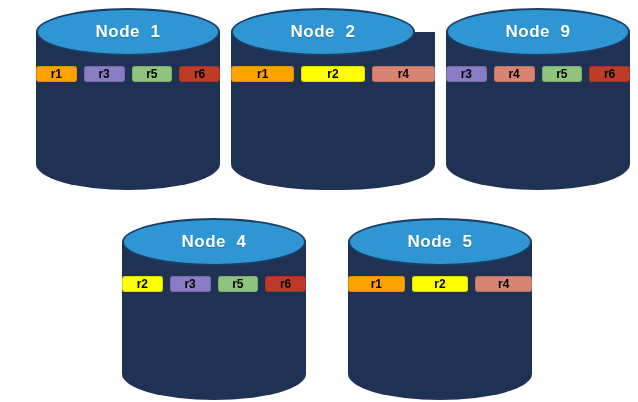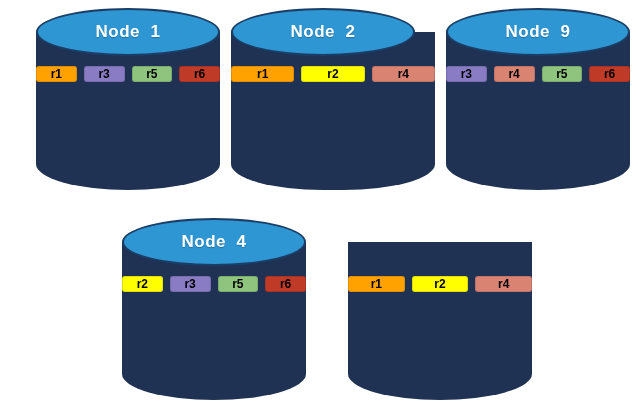--- a/index.html
+++ b/index.html
@@ -119,19 +119,22 @@
       </div>
       <div class="bars">
         <div class="bar" style="background: rgb(255, 255, 0);">r2</div>
         <div class="bar" style="background: rgb(138, 124, 196);">r3</div>
         <div class="bar" style="background: rgb(142, 196, 125);">r5</div>
         <div class="bar" style="background: rgb(192, 58, 40);">r6</div>
       </div>
     </div>
     <div class="cylinder" style="left: 348px; top: 218px;">
       <div class="cyl-body"></div>
+      <div class="cyl-top">
+        <span class="node-label">Node  5</span>
+      </div>
       <div class="bars">
         <div class="bar" style="background: rgb(255, 162, 0);">r1</div>
         <div class="bar" style="background: rgb(255, 255, 0);">r2</div>
         <div class="bar" style="background: rgb(217, 131, 115);">r4</div>
       </div>
     </div>
   </div>
 
 </body></html>

